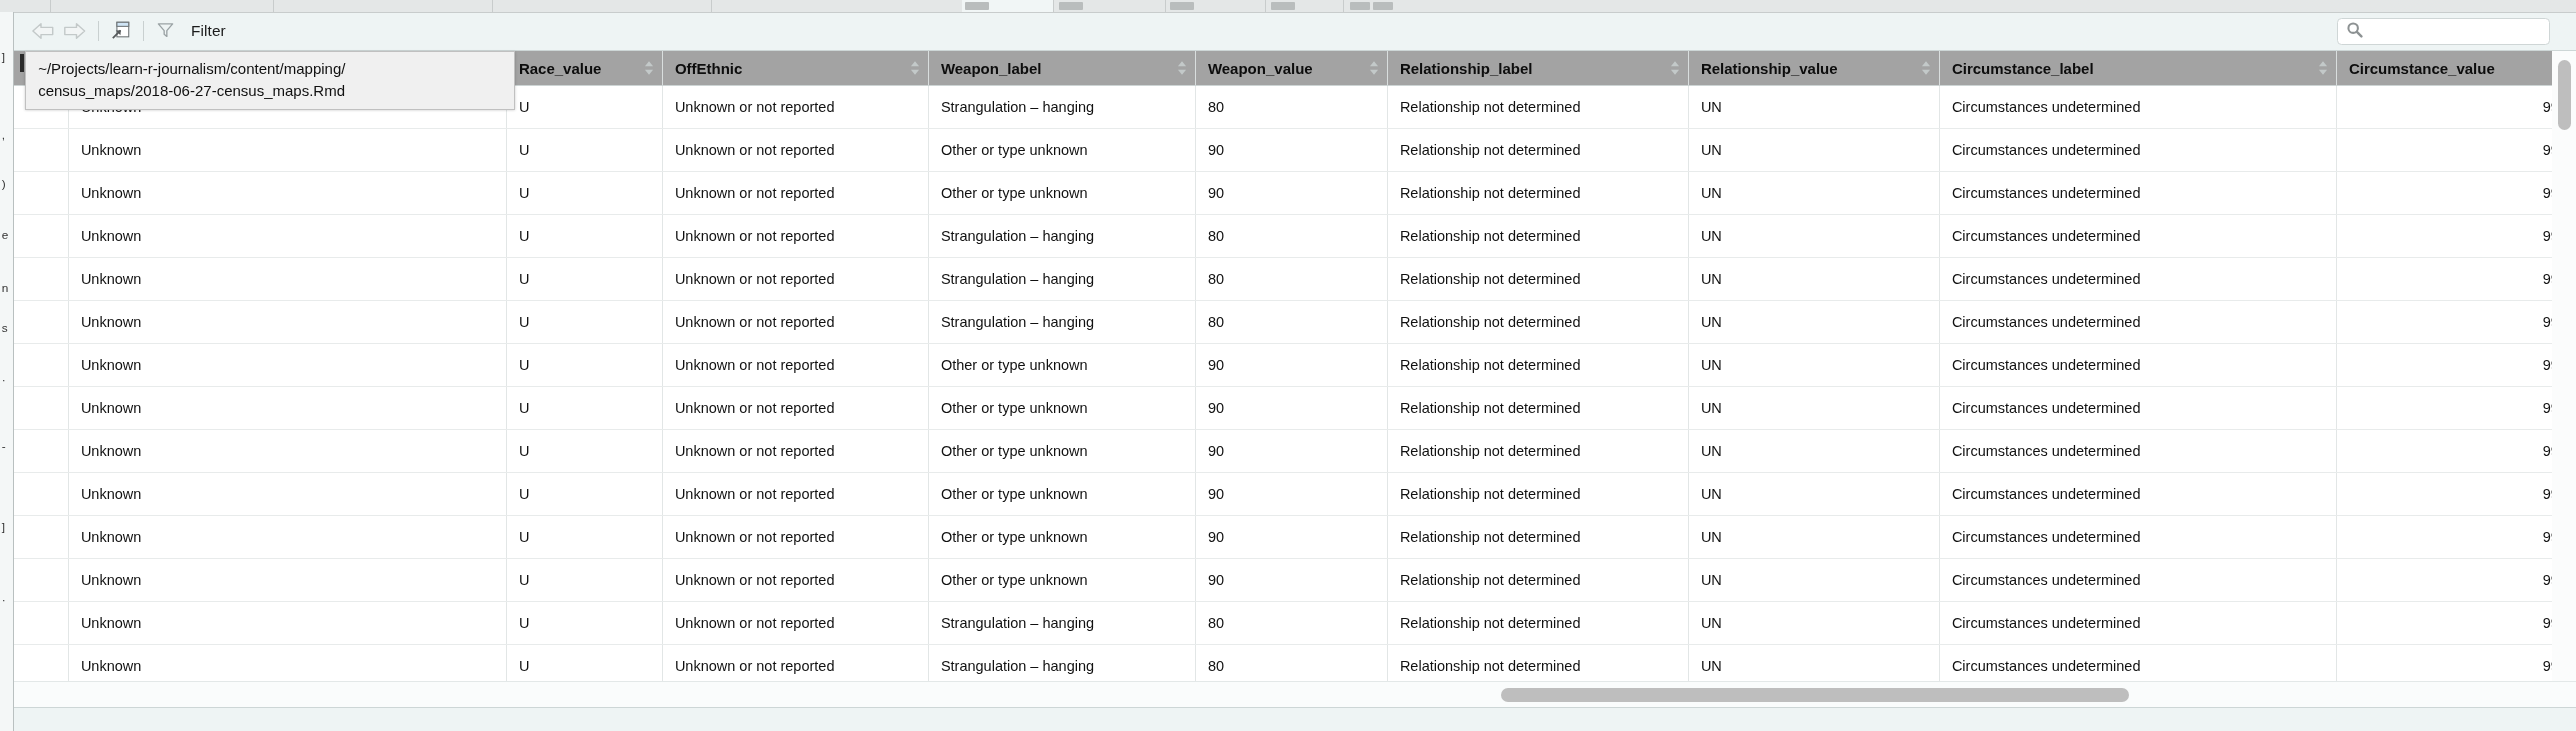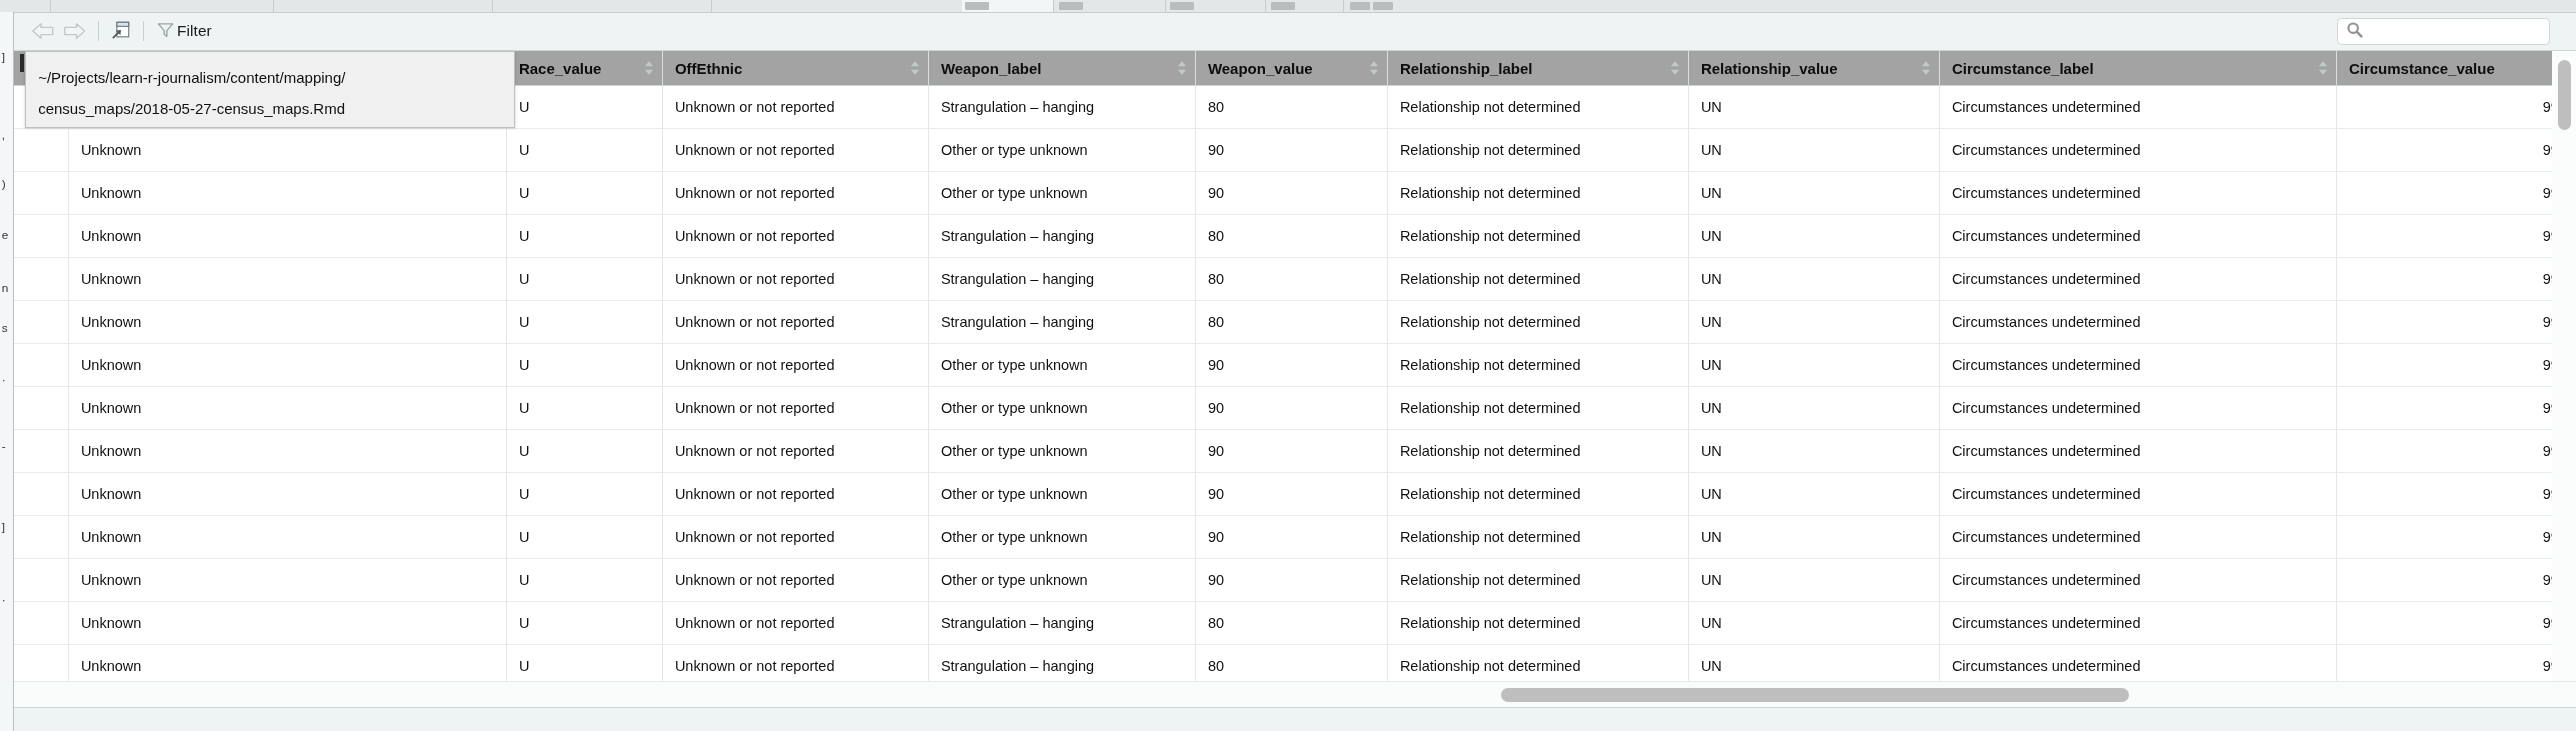--- a/index.html
+++ b/index.html
@@ -22,21 +22,21 @@
   .leftedge .g{position:absolute;left:1.8px;color:#333;font-size:11.8px;font-family:"Liberation Sans",sans-serif;}
 
   
   .toolbar{position:absolute;left:13.6px;top:12.7px;width:2562px;height:37px;background:#eef4f4;border-bottom:0.9px solid #cdd6d6;}
   .tb-inner{position:absolute;left:14.5px;top:0;height:37px;display:flex;align-items:center;}
   .arrow{width:31px;height:37px;display:flex;align-items:center;justify-content:center;}
   .arrow svg{display:block;}
   .divider{width:0.9px;height:20px;background:#c9d0d0;margin:0 8.2px;}
   .tb-icon{width:27px;height:37px;display:flex;align-items:center;justify-content:center;}
   .filterbtn{display:flex;align-items:center;height:37px;padding:0 5.4px;}
-  .filterbtn .lbl{font-size:15.4px;color:#1b1b1b;margin-left:3px;letter-spacing:0.1px;}
+  .filterbtn .lbl{font-size:15.4px;color:#1b1b1b;margin-left:17px;letter-spacing:0.1px;}
 
   .searchbox{position:absolute;right:26px;top:5.4px;width:211px;height:24.5px;background:#fff;border:0.9px solid #cfd6d6;border-radius:4.5px;display:flex;align-items:center;}
   .searchbox .mag{margin-left:8.2px;}
   .searchbox input{border:0;outline:0;background:transparent;font-size:12.7px;font-family:"Liberation Sans",sans-serif;color:#222;width:154px;margin-left:4.5px;padding:0;}
 
   
   .tablewrap{position:absolute;left:13.6px;top:51px;width:2562px;height:630px;background:#fff;overflow:hidden;}
   table.grid{border-collapse:collapse;table-layout:fixed;width:2579px;}
   table.grid th{
     background:#a3a3a3;border-right:0.9px solid #d9dede;border-bottom:0.9px solid #cdd4d4;
@@ -64,21 +64,21 @@
   .statusbar .txt{position:absolute;left:17px;top:50%;transform:translateY(-50%);font-size:14.5px;color:#1c1c1c;}
 
   
   .tooltip{
     position:absolute;left:25.4px;top:51px;width:465px;
     background:#f0f0f0;border:0.9px solid #c0c0c0;
     box-shadow:0 0.9px 2.7px rgba(0,0,0,.22);
     padding:6.4px 11px 8.2px 11.8px;z-index:40;
     font-size:15px;color:#101010;line-height:1.42;
   }
-  .tooltip div{white-space:nowrap;margin-top:9px;}
+  .tooltip div{white-space:nowrap;}
   .ttcaret{position:absolute;left:20px;top:54px;width:3.6px;height:18px;background:#2a2a2a;z-index:41;}
 </style>
 </head>
 <body>
 
 <div class="app">
 
   <div class="tabstrip">
     <div class="seg" style="left:0px;width:50px;"></div>
     <div class="seg" style="left:51px;width:222px;"></div>
@@ -409,17 +409,17 @@
   </div>
 
   <div class="hscroll">
     <div class="hthumb"></div>
   </div>
 
 
   <div class="ttcaret"></div>
   <div class="tooltip">
     <div>~/Projects/learn-r-journalism/content/mapping/</div>
-    <div>census_maps/2018-05-27-census_maps.Rmd</div>
+    <div>census_maps/2018-06-27-census_maps.Rmd</div>
   </div>
 
 </div>
 
 
 </body></html>

